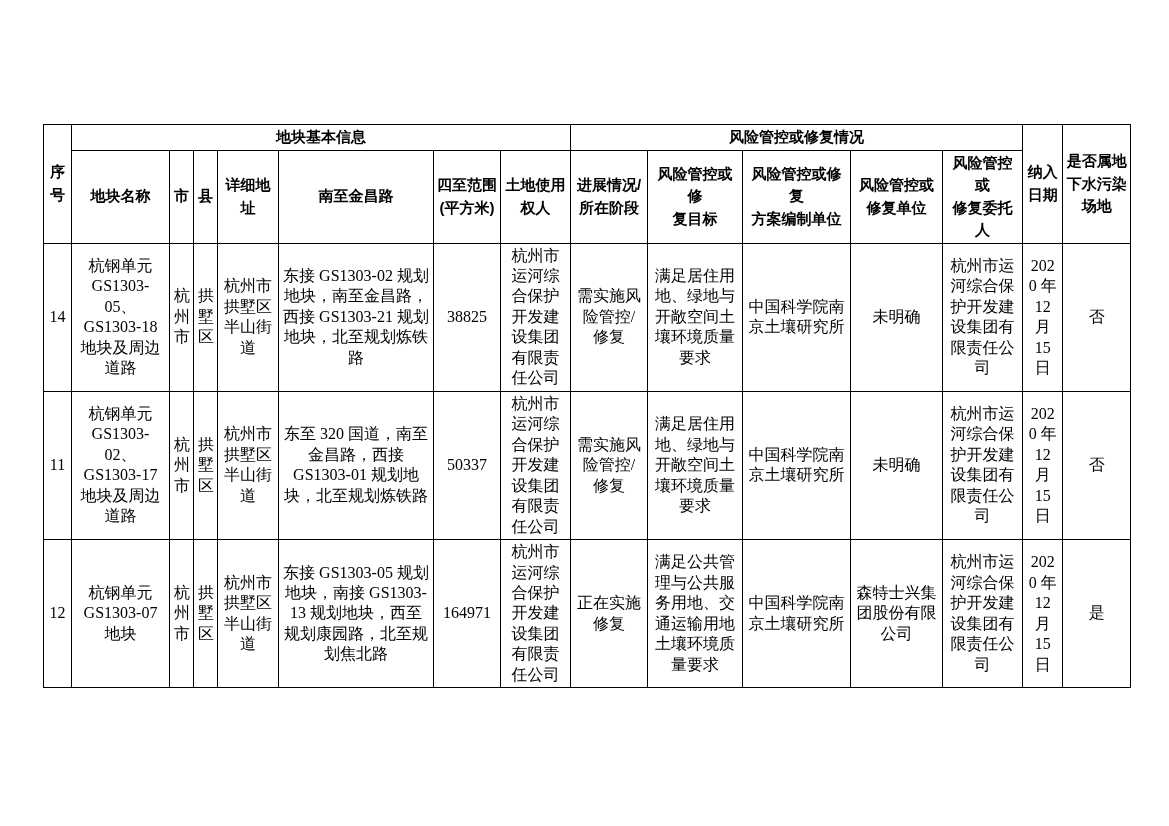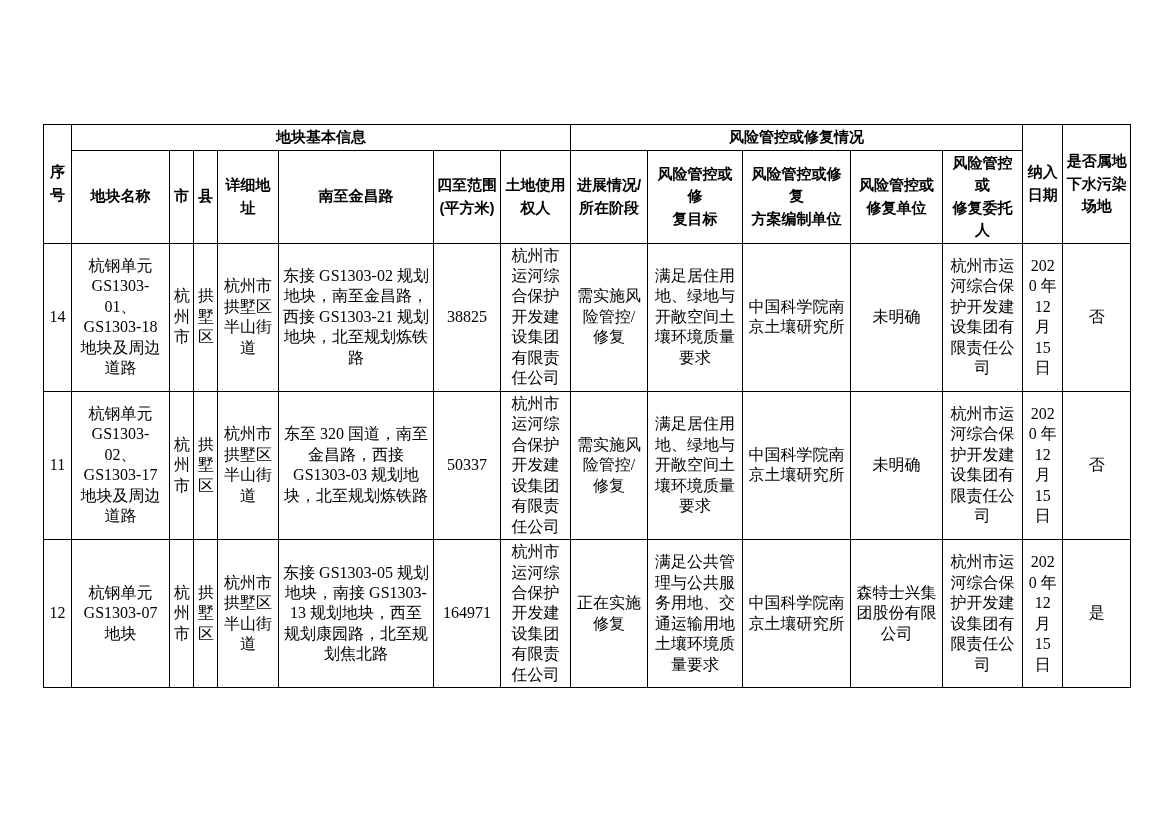--- a/index.html
+++ b/index.html
@@ -99,21 +99,21 @@
 方案编制单位</th>
         <th>风险管控或
 修复单位</th>
         <th>风险管控或
 修复委托人</th>
       </tr>
     </thead>
     <tbody>
       <tr class="data-row">
         <td>14</td>
-        <td>杭钢单元GS1303-01、GS1303-18地块及周边道路</td>
+        <td>杭钢单元GS1303-05、GS1303-18地块及周边道路</td>
         <td>杭州市</td>
         <td>拱墅区</td>
         <td>杭州市拱墅区半山街道</td>
         <td>东接 GS1303-02 规划地块，南至金昌路，西接 GS1303-21 规划地块，北至规划炼铁路</td>
         <td>38825</td>
         <td>杭州市运河综合保护开发建设集团有限责任公司</td>
         <td>需实施风险管控/修复</td>
         <td>满足居住用地、绿地与开敞空间土壤环境质量要求</td>
         <td>中国科学院南京土壤研究所</td>
         <td>未明确</td>
@@ -125,21 +125,21 @@
 15
 日</td>
         <td>否</td>
       </tr>
       <tr class="data-row">
         <td>11</td>
         <td>杭钢单元GS1303-02、GS1303-17地块及周边道路</td>
         <td>杭州市</td>
         <td>拱墅区</td>
         <td>杭州市拱墅区半山街道</td>
-        <td>东至 320 国道，南至金昌路，西接 GS1303-03 规划地块，北至规划炼铁路</td>
+        <td>东至 320 国道，南至金昌路，西接 GS1303-01 规划地块，北至规划炼铁路</td>
         <td>50337</td>
         <td>杭州市运河综合保护开发建设集团有限责任公司</td>
         <td>需实施风险管控/修复</td>
         <td>满足居住用地、绿地与开敞空间土壤环境质量要求</td>
         <td>中国科学院南京土壤研究所</td>
         <td>未明确</td>
         <td>杭州市运河综合保护开发建设集团有限责任公司</td>
         <td>202
 0 年
 12

